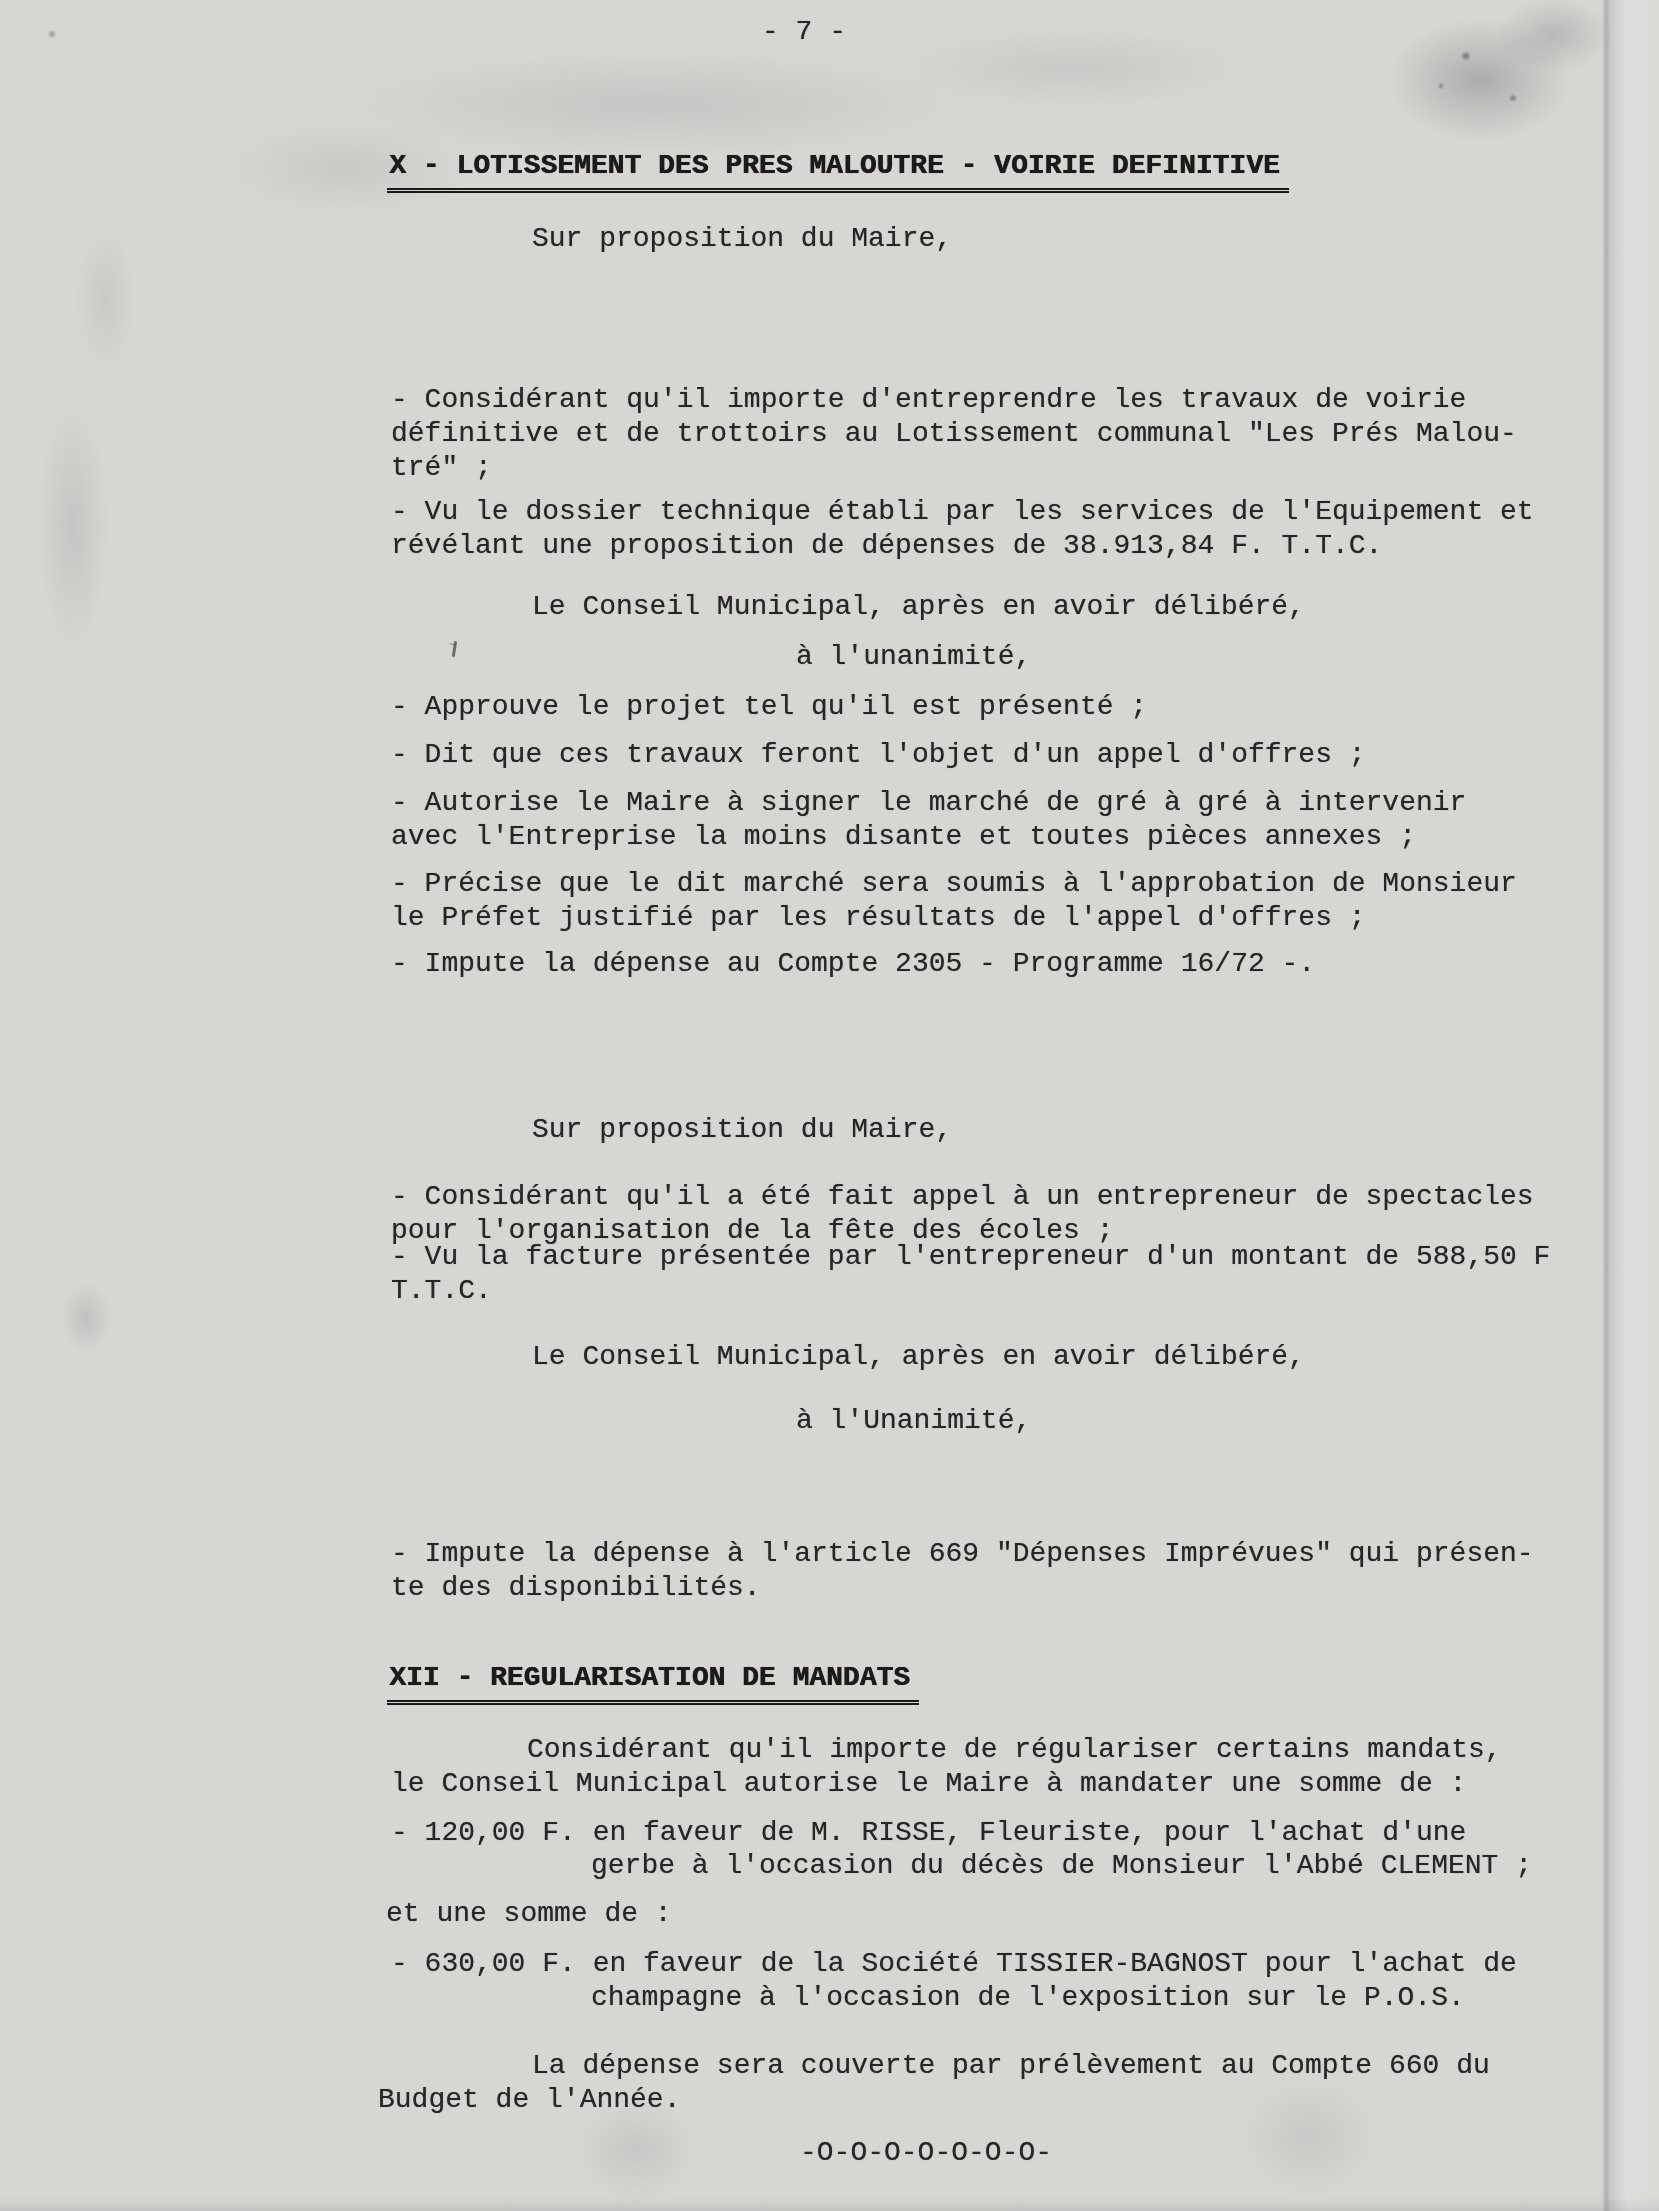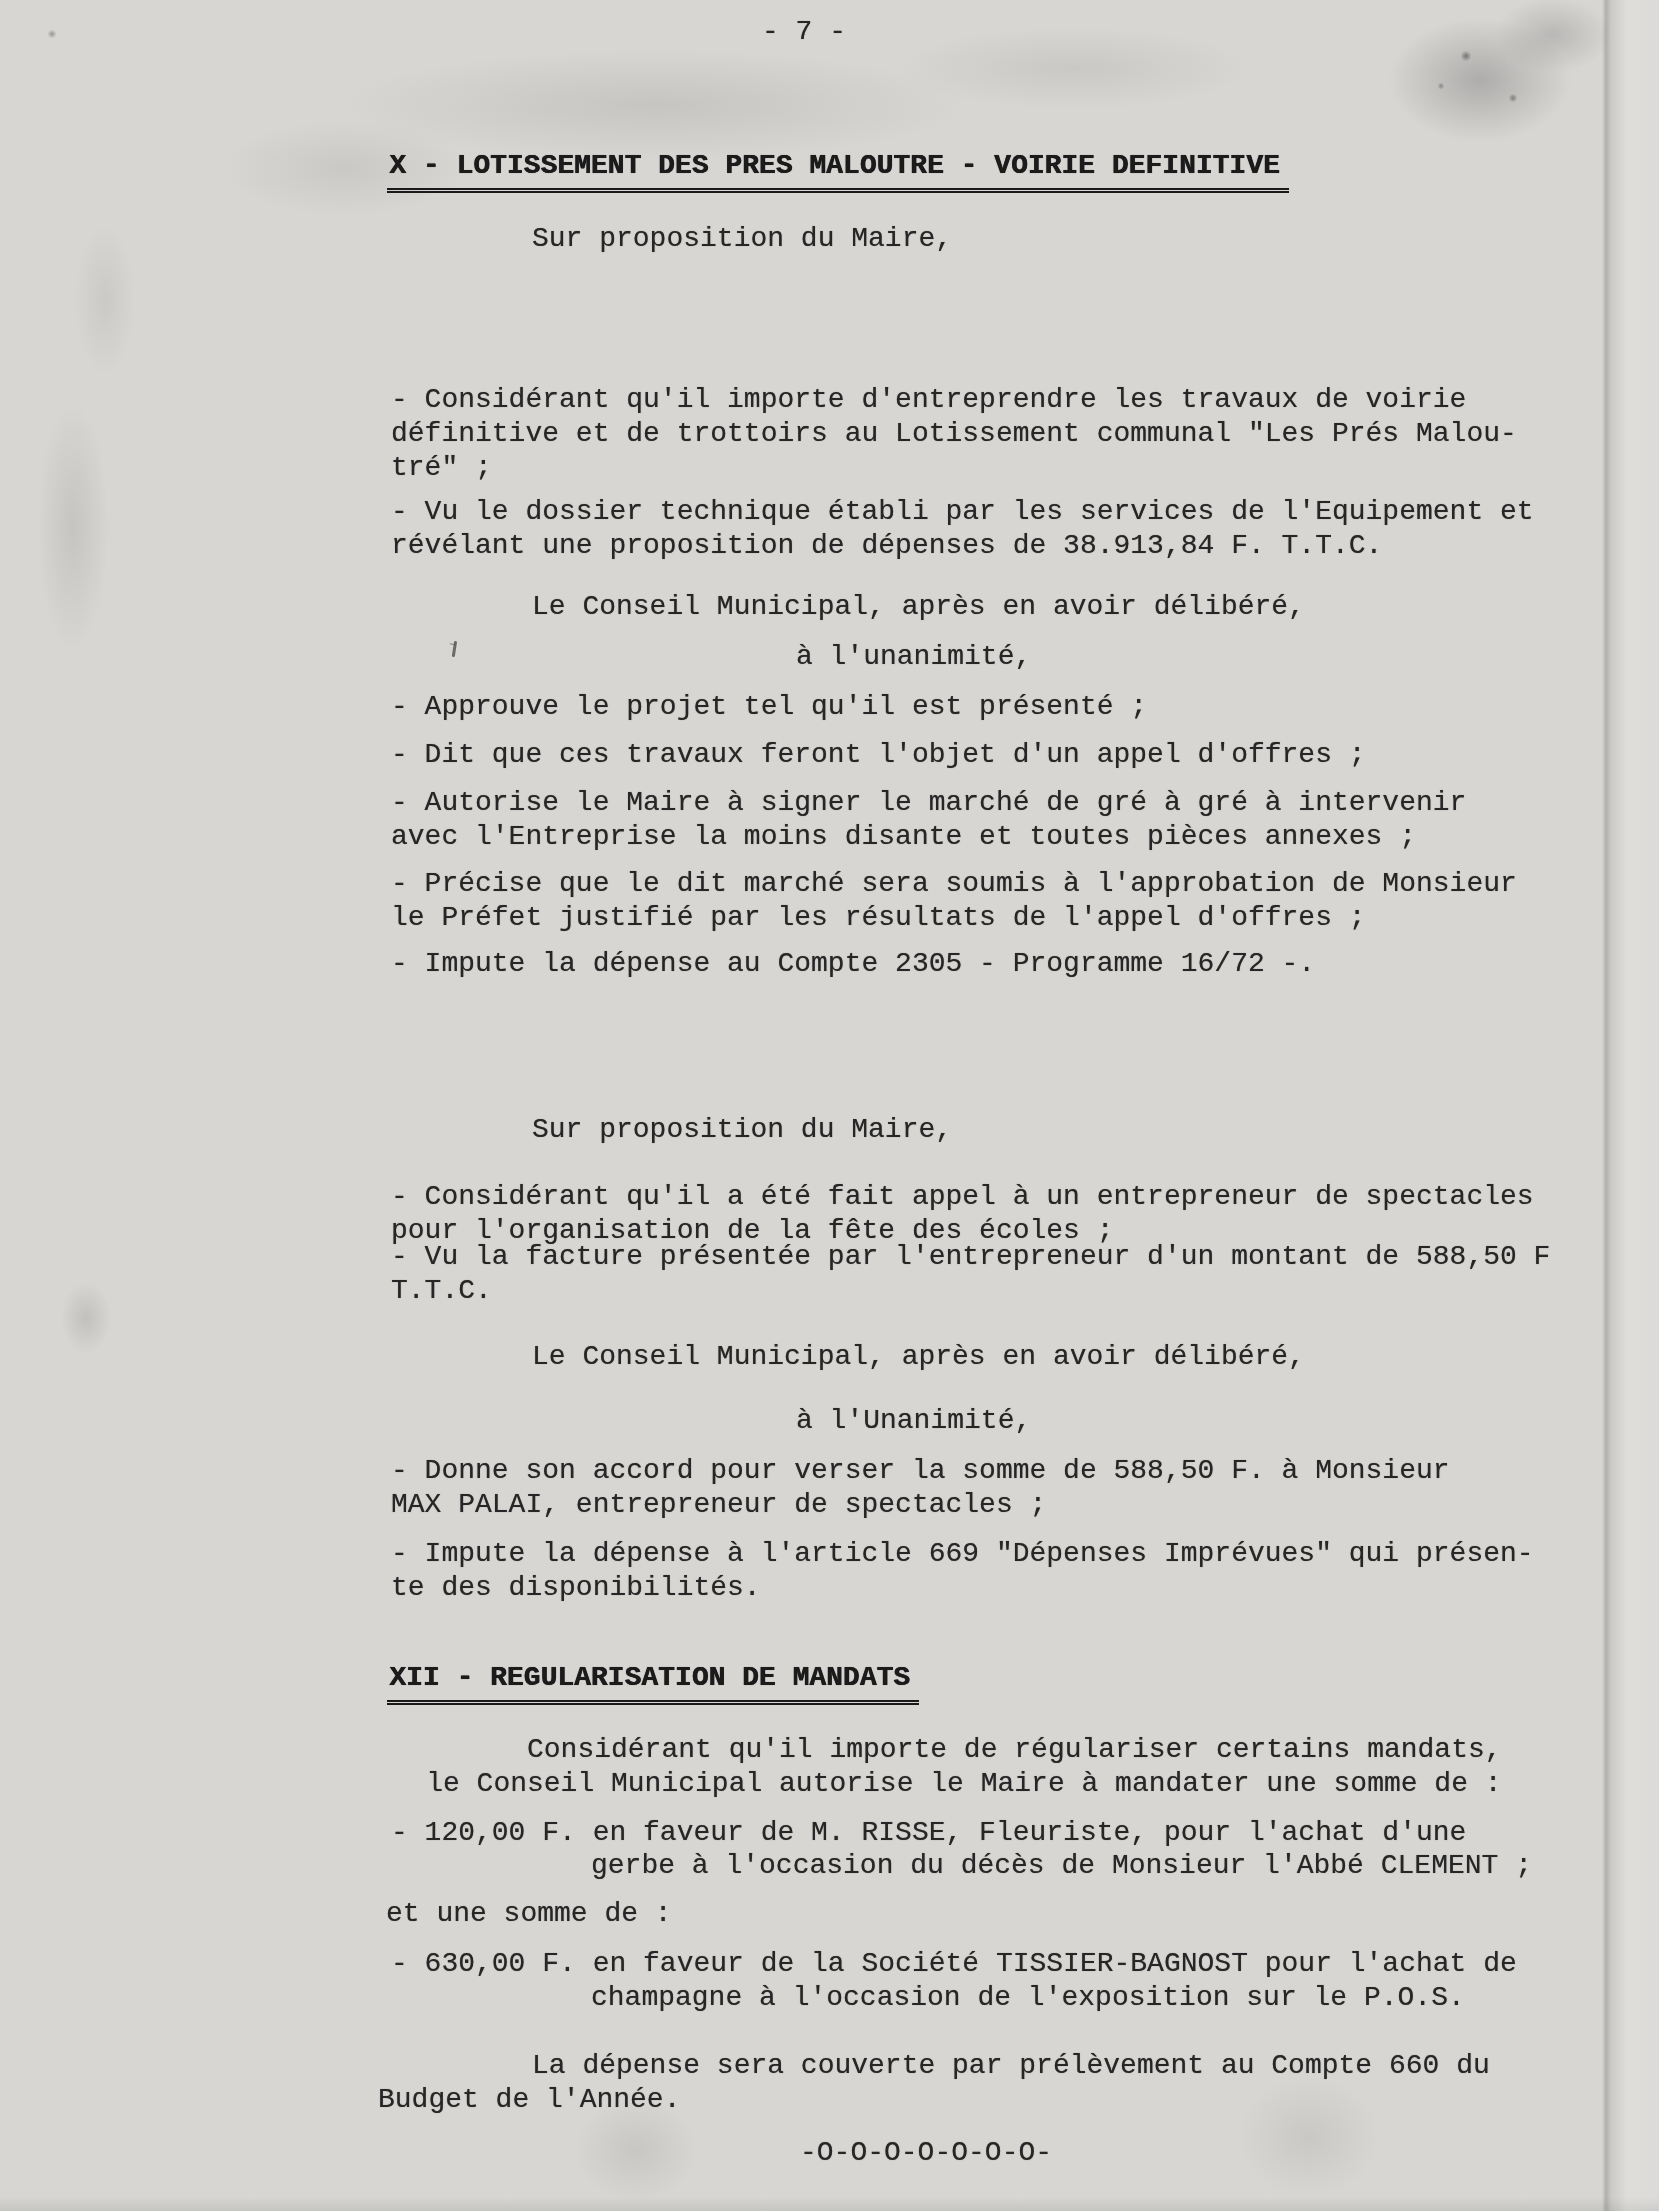--- a/index.html
+++ b/index.html
@@ -45,21 +45,21 @@
   }
   .heading{
     font-weight:bold;
     color:#1b1b1b;
     border-bottom:5.5px double #1a1a1a;
     padding:0 9px 4.5px 2.7px;
     margin-left:-4.5px;
     text-shadow:0.5px 0 0 #1b1b1b, 0 0 0.9px rgba(25,25,25,.6);
     text-align:right;
   }
-  .ind-first{ text-indent:136px;text-align:right; }
+  .ind-first{ text-indent:136px; }
   .stray-mark{
     position:absolute;
     left:453px;top:641px;
     width:2.7px;height:15.5px;
     background:rgba(70,70,70,.75);
     border-radius:1.8px;
     transform:rotate(9deg);
   }
   .stray-mark::after{
     content:"";
@@ -93,22 +93,20 @@
 le Préfet justifié par les résultats de l'appel d'offres ;</div>
   <div class="tb" style="top:947px">- Impute la dépense au Compte 2305 - Programme 16/72 -.</div>
 
   <div class="tb" style="top:1113px;left:532px">Sur proposition du Maire,</div>
   <div class="tb" style="top:1180px">- Considérant qu'il a été fait appel à un entrepreneur de spectacles
 pour l'organisation de la fête des écoles ;</div>
   <div class="tb" style="top:1240px">- Vu la facture présentée par l'entrepreneur d'un montant de 588,50 F
 T.T.C.</div>
   <div class="tb" style="top:1340px;left:532px">Le Conseil Municipal, après en avoir délibéré,</div>
   <div class="tb" style="top:1404px;left:796px">à l'Unanimité,</div>
-  <div class="tb" style="top:1454px">- Donne son accord pour verser la somme de 588,50 F. à Monsieur
-MAX PALAI, entrepreneur de spectacles ;</div>
   <div class="tb" style="top:1537px">- Impute la dépense à l'article 669 "Dépenses Imprévues" qui présen-
 te des disponibilités.</div>
 
   <div class="tb heading" style="top:1661px">XII - REGULARISATION DE MANDATS</div>
   <div class="tb ind-first" style="top:1733px">Considérant qu'il importe de régulariser certains mandats,
 le Conseil Municipal autorise le Maire à mandater une somme de :</div>
   <div class="tb" style="top:1816px">- 120,00 F. en faveur de M. RISSE, Fleuriste, pour l'achat d'une</div>
   <div class="tb" style="top:1849px;left:591px">gerbe à l'occasion du décès de Monsieur l'Abbé CLEMENT ;</div>
   <div class="tb" style="top:1897px;left:386px">et une somme de :</div>
   <div class="tb" style="top:1947px">- 630,00 F. en faveur de la Société TISSIER-BAGNOST pour l'achat de</div>

